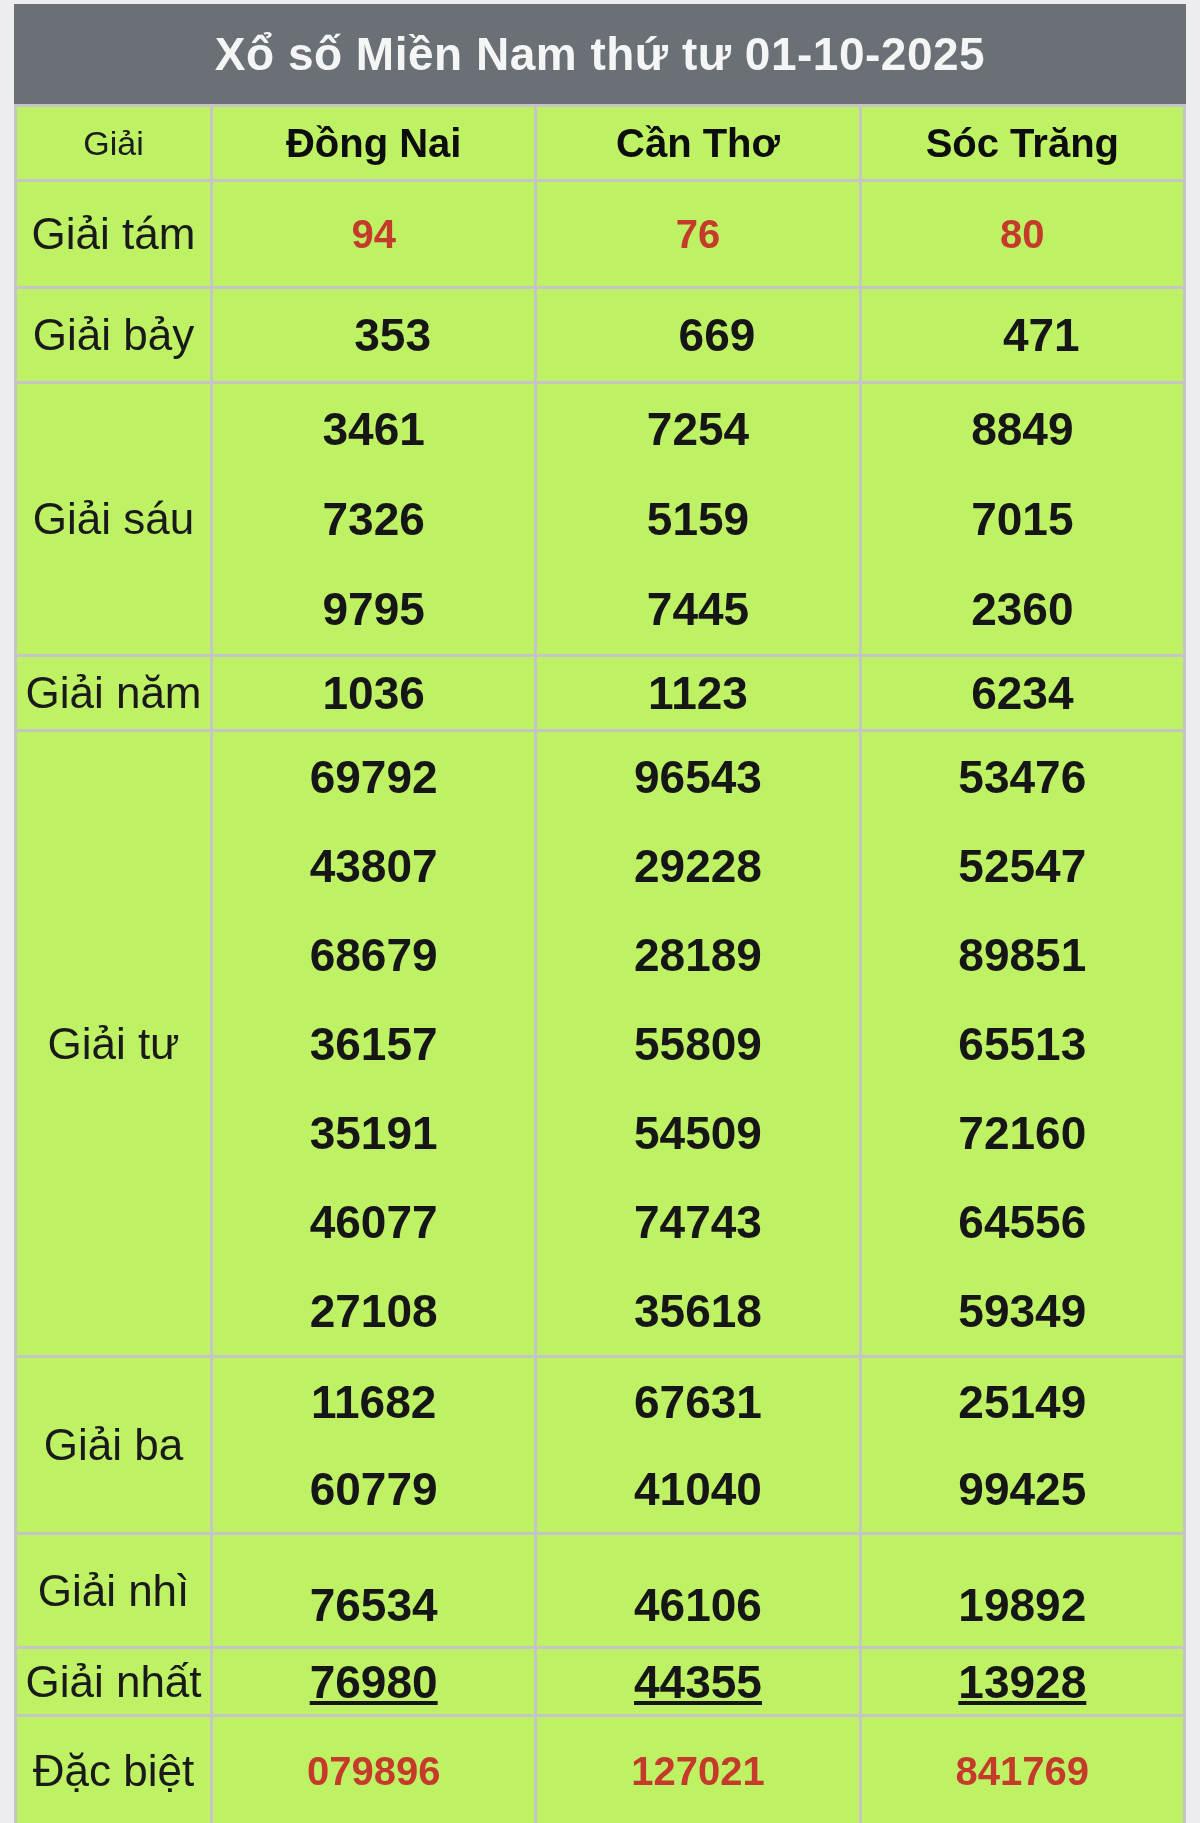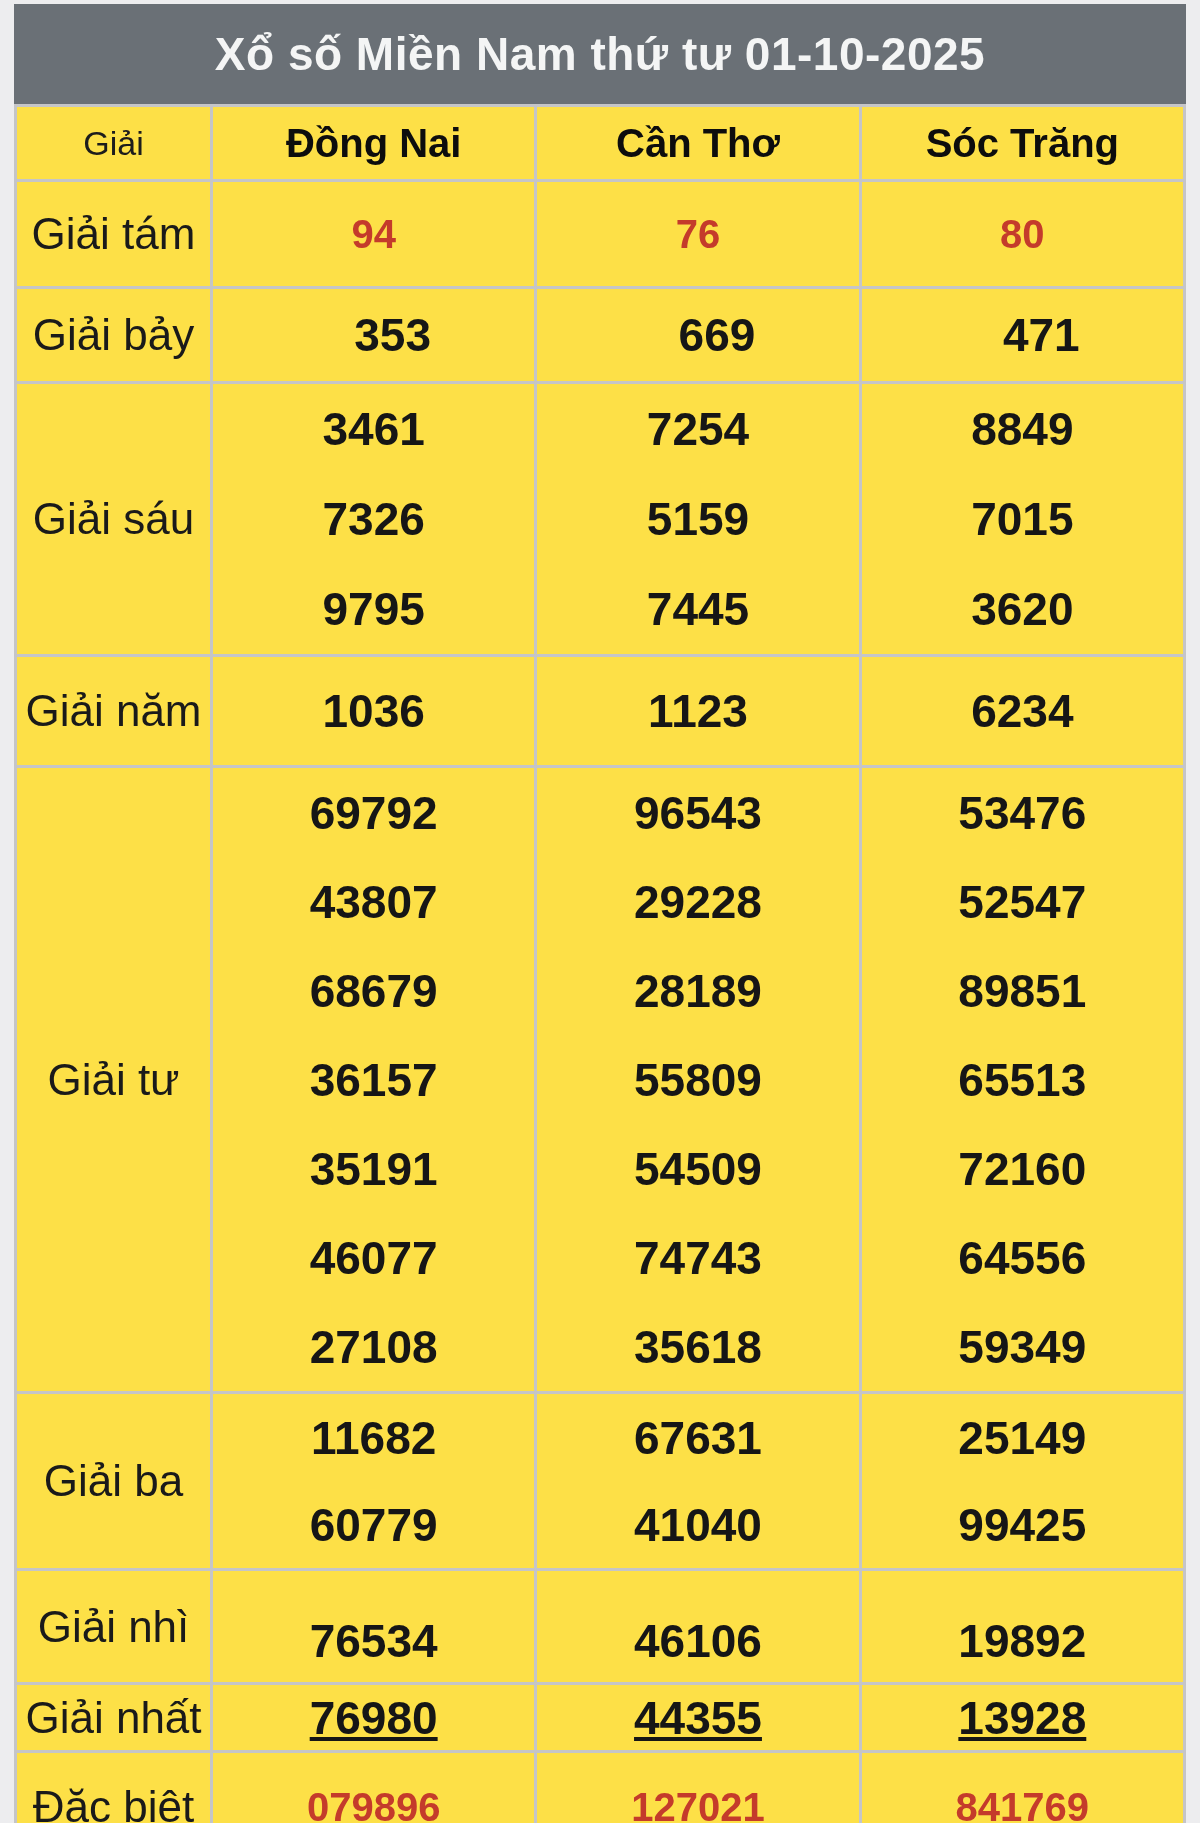--- a/index.html
+++ b/index.html
@@ -28,21 +28,21 @@
     letter-spacing: 0.5px;
   }
   table.results {
     width: 100%;
     border-collapse: collapse;
     table-layout: fixed;
   }
   table.results th,
   table.results td {
     border: 3px solid #c5c5c7;
-    background: #fde047;
+    background: #bef264;
     text-align: center;
     vertical-align: middle;
     padding: 0;
   }
   th.giai {
     width: 196px;
     font-weight: 400;
     font-size: 34px;
     color: #1c1c1c;
   }
@@ -68,21 +68,21 @@
     color: #161616;
     height: 90px;
   }
   tr.highlight .num {
     color: var(--accent, #c43b2b);
     font-size: 40px;
   }
   tbody tr:nth-child(1) .num { height: 104px; }
   tbody tr:nth-child(2) .num { height: 92px; padding-left: 38px; }
   tbody tr:nth-child(3) .num { height: 90px; }
-  tbody tr:nth-child(4) .num { height: 108px; border-radius: 32px; }
+  tbody tr:nth-child(4) .num { height: 72px; border-radius: 32px; }
   tbody tr:nth-child(5) .num { height: 89px; }
   tbody tr:nth-child(6) .num { height: 87px; }
   tbody tr:nth-child(7) .num { height: 83px; margin-top: 28px; }
   tbody tr:nth-child(8) .num { height: 65px; text-decoration: underline; }
   tbody tr:nth-child(9) .num { height: 108px; }
 </style>
 </head>
 <body>
 
 <div class="page">
@@ -135,21 +135,21 @@
             <div class="num">9795</div>
           </td>
           <td>
             <div class="num">7254</div>
             <div class="num">5159</div>
             <div class="num">7445</div>
           </td>
           <td>
             <div class="num">8849</div>
             <div class="num">7015</div>
-            <div class="num">3620</div>
+            <div class="num">2360</div>
           </td>
         </tr>
         <tr>
           <td class="label">Giải năm</td>
           <td>
             <div class="num">1036</div>
           </td>
           <td>
             <div class="num">1123</div>
           </td>

